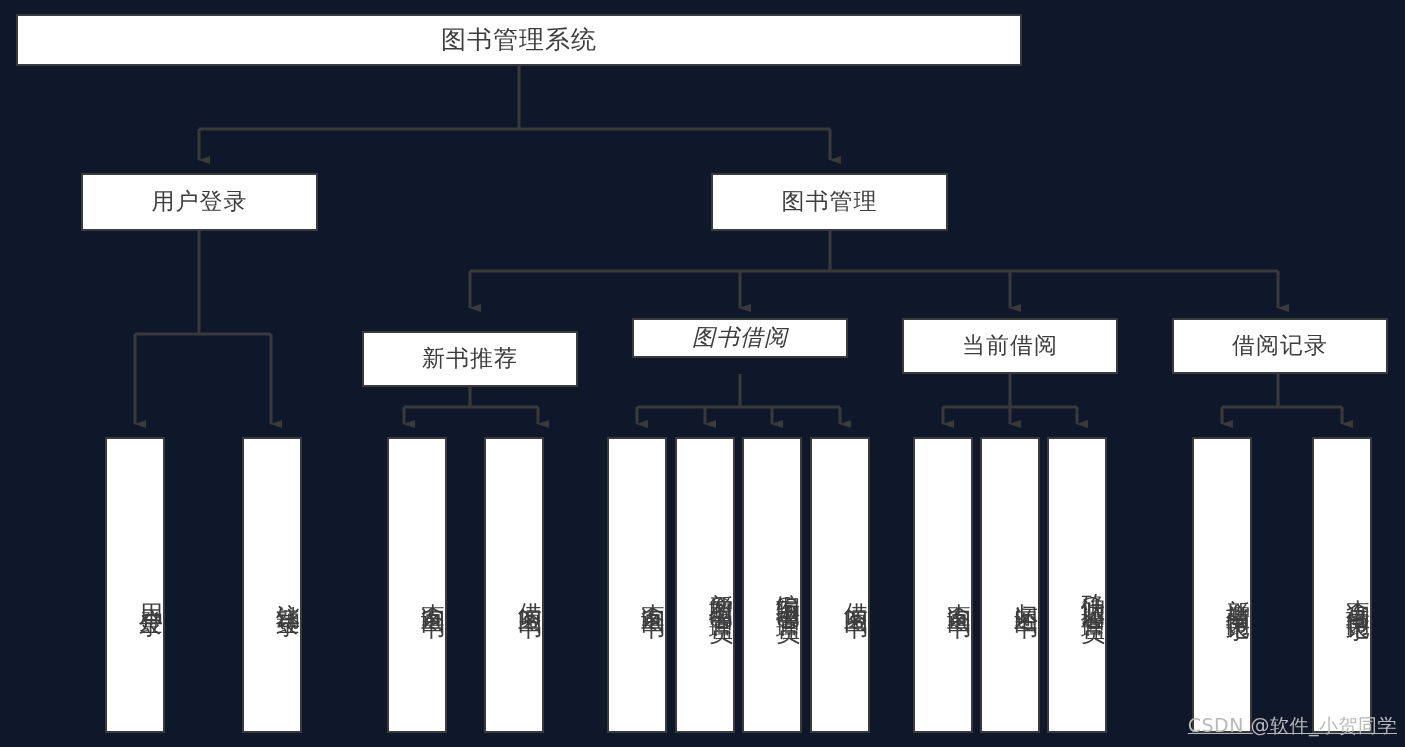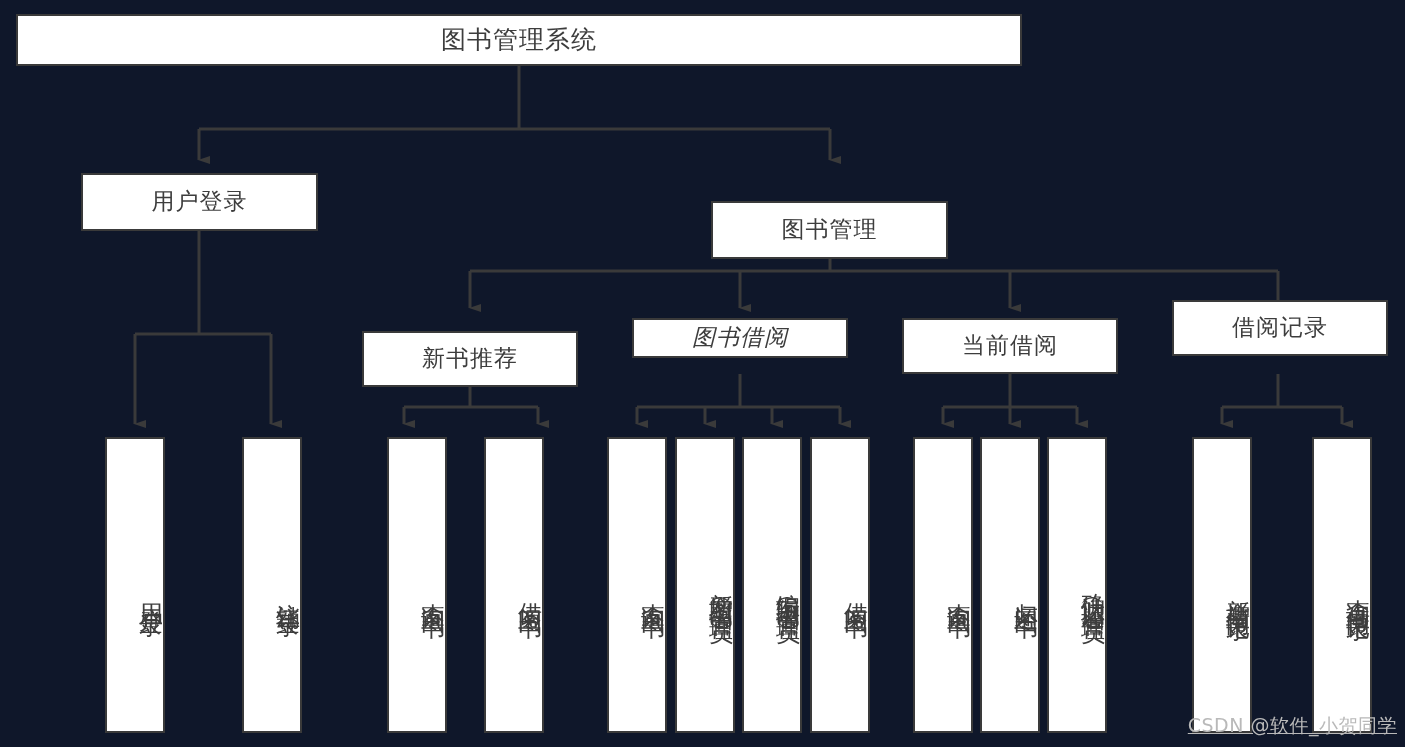--- a/index.html
+++ b/index.html
@@ -121,26 +121,26 @@
       <path d="M1278,374 L1278,407"></path>
       <path d="M1222,407 L1342,407"></path>
       <path d="M1222,407 L1222,424" marker-end="url(#arr)"></path>
       <path d="M1342,407 L1342,424" marker-end="url(#arr)"></path>
     </g>
   </svg>
 
   <div class="node horiz root" style="left:16px; top:14px; width:1006px; height:52px;">图书管理系统</div>
 
   <div class="node horiz" style="left:81px; top:173px; width:237px; height:58px;">用户登录</div>
-  <div class="node horiz" style="left:711px; top:173px; width:237px; height:58px;margin-top:28px;">图书管理</div>
+  <div class="node horiz" style="left:711px; top:173px; width:237px; height:58px;">图书管理</div>
 
   <div class="node horiz" style="left:362px; top:331px; width:216px; height:56px;">新书推荐</div>
   <div class="node horiz" style="left:632px; top:318px; width:216px; height:40px;font-style:italic;">图书借阅</div>
   <div class="node horiz" style="left:902px; top:318px; width:216px; height:56px;">当前借阅</div>
-  <div class="node horiz" style="left:1172px; top:300px; width:216px; height:56px;">借阅记录</div>
+  <div class="node horiz" style="left:1172px; top:318px; width:216px; height:56px;">借阅记录</div>
 
   <div class="node vert" style="left:105px; top:437px; width:60px; height:296px;">
     <span class="vlabel">用户登录</span>
   </div>
   <div class="node vert" style="left:242px; top:437px; width:60px; height:296px;">
     <span class="vlabel">注销登录</span>
   </div>
 
   <div class="node vert" style="left:387px; top:437px; width:60px; height:296px;">
     <span class="vlabel">查询图书</span>

